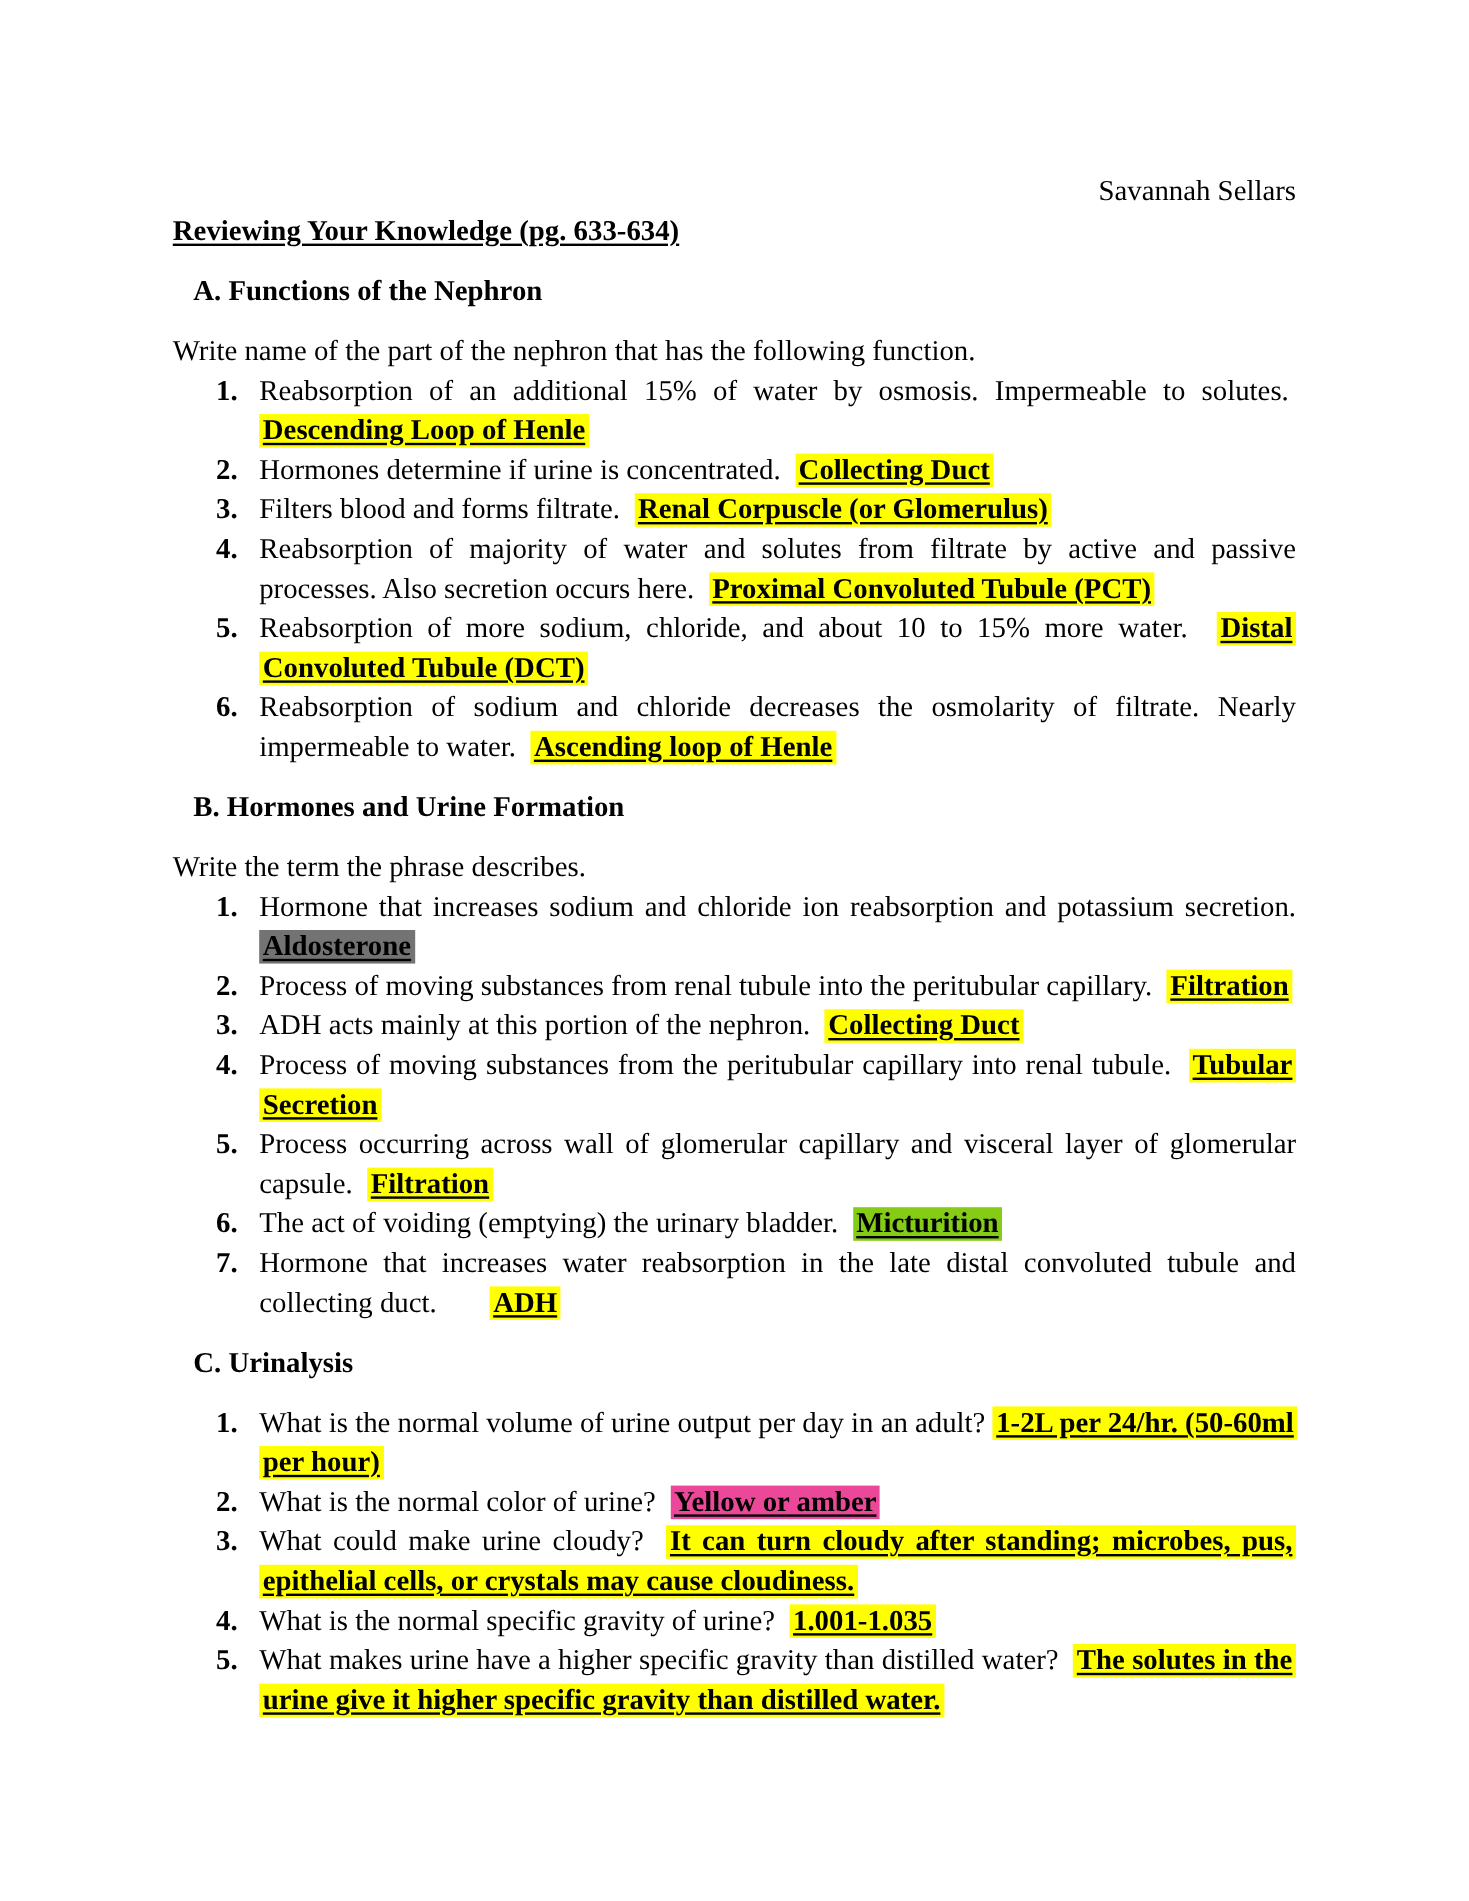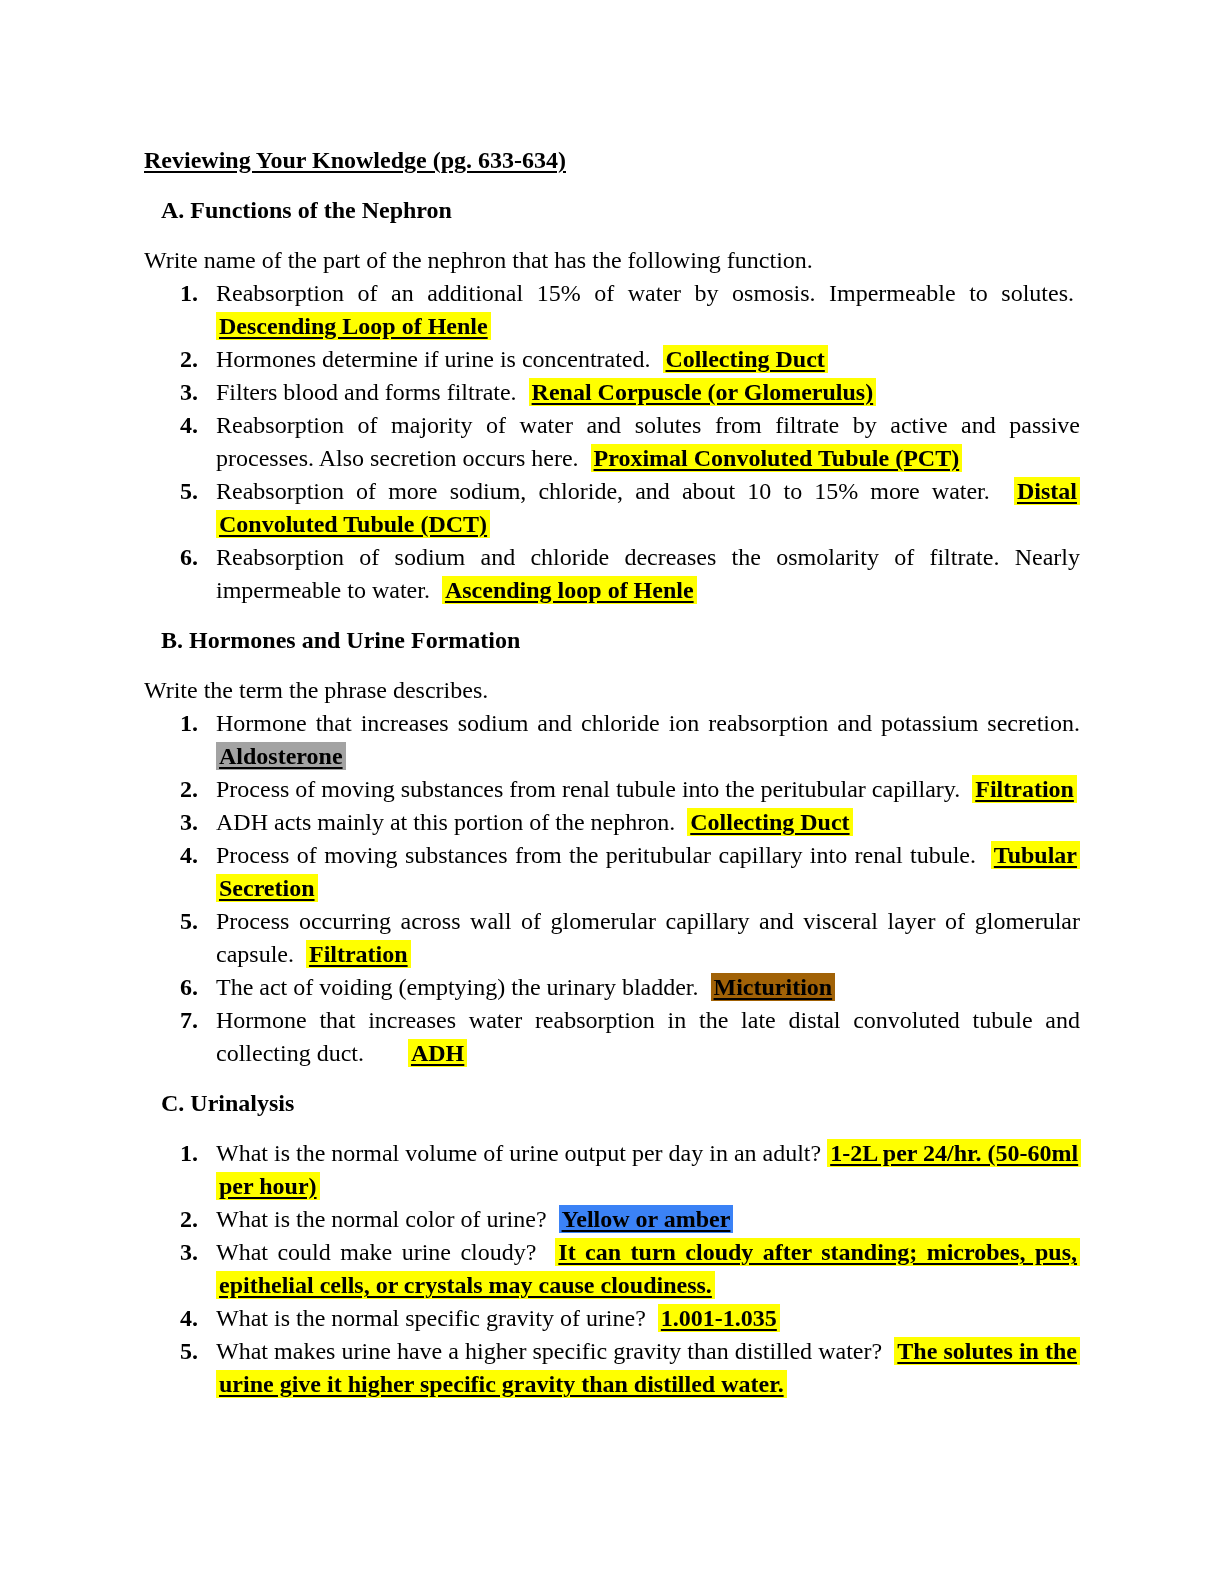--- a/index.html
+++ b/index.html
@@ -59,45 +59,46 @@
     text-underline-offset: 3px;
     padding: 1px 3px;
     -webkit-box-decoration-break: clone;
     box-decoration-break: clone;
   }
 </style>
 </head>
 <body>
 
 <div class="page" style="color: rgb(0, 0, 0);">
+  <div class="author">Savannah Sellars</div>
   <h2 class="h2">Reviewing Your Knowledge (pg. 633-634)</h2>
   <div id="sections">
       <section>
         <h3 class="h3">A. Functions of the Nephron</h3>
         <p class="intro">Write name of the part of the nephron that has the following function.</p>
         <div class="item"><span class="num">1.</span><span class="plain">Reabsorption of an additional 15% of water by osmosis. Impermeable to solutes.&nbsp; </span><span class="answer" style="background-color: rgb(255, 255, 0); text-decoration: underline;">Descending Loop of Henle</span></div>
         <div class="item"><span class="num">2.</span><span class="plain">Hormones determine if urine is concentrated.&nbsp; </span><span class="answer" style="background-color: rgb(255, 255, 0);">Collecting Duct</span></div>
         <div class="item"><span class="num">3.</span><span class="plain">Filters blood and forms filtrate.&nbsp; </span><span class="answer" style="background-color: rgb(255, 255, 0);">Renal Corpuscle (or Glomerulus)</span></div>
         <div class="item"><span class="num">4.</span><span class="plain">Reabsorption of majority of water and solutes from filtrate by active and passive processes. Also secretion occurs here.&nbsp; </span><span class="answer" style="background-color: rgb(255, 255, 0);">Proximal Convoluted Tubule (PCT)</span></div>
         <div class="item"><span class="num">5.</span><span class="plain">Reabsorption of more sodium, chloride, and about 10 to 15% more water.&nbsp; </span><span class="answer" style="background-color: rgb(255, 255, 0);">Distal Convoluted Tubule (DCT)</span></div>
         <div class="item"><span class="num">6.</span><span class="plain">Reabsorption of sodium and chloride decreases the osmolarity of filtrate. Nearly impermeable to water.&nbsp; </span><span class="answer" style="background-color: rgb(255, 255, 0);">Ascending loop of Henle</span></div>
       </section>
       <section>
         <h3 class="h3">B. Hormones and Urine Formation</h3>
         <p class="intro">Write the term the phrase describes.</p>
-        <div class="item"><span class="num">1.</span><span class="plain">Hormone that increases sodium and chloride ion reabsorption and potassium secretion. </span><span class="answer" style="background-color: #a3a3a3;">Aldosterone</span></div>
+        <div class="item"><span class="num">1.</span><span class="plain">Hormone that increases sodium and chloride ion reabsorption and potassium secretion. </span><span class="answer" style="background-color: #737373;">Aldosterone</span></div>
         <div class="item"><span class="num">2.</span><span class="plain">Process of moving substances from renal tubule into the peritubular capillary.&nbsp; </span><span class="answer" style="background-color: rgb(255, 255, 0);">Filtration</span></div>
         <div class="item"><span class="num">3.</span><span class="plain">ADH acts mainly at this portion of the nephron.&nbsp; </span><span class="answer" style="background-color: rgb(255, 255, 0);">Collecting Duct</span></div>
         <div class="item"><span class="num">4.</span><span class="plain">Process of moving substances from the peritubular capillary into renal tubule.&nbsp; </span><span class="answer" style="background-color: rgb(255, 255, 0);">Tubular Secretion</span></div>
         <div class="item"><span class="num">5.</span><span class="plain">Process occurring across wall of glomerular capillary and visceral layer of glomerular capsule.&nbsp; </span><span class="answer" style="background-color: rgb(255, 255, 0);">Filtration</span></div>
-        <div class="item"><span class="num">6.</span><span class="plain">The act of voiding (emptying) the urinary bladder.&nbsp; </span><span class="answer" style="background-color: #a16207; font-family: Liberation Serif, serif;">Micturition</span></div>
+        <div class="item"><span class="num">6.</span><span class="plain">The act of voiding (emptying) the urinary bladder.&nbsp; </span><span class="answer" style="background-color: #84cc16; font-family: Liberation Serif, serif;">Micturition</span></div>
         <div class="item"><span class="num">7.</span><span class="plain">Hormone that increases water reabsorption in the late distal convoluted tubule and collecting duct.&nbsp; </span><span class="answer" style="background-color: rgb(255, 255, 0); margin-left: 32px;">ADH</span></div>
       </section>
       <section>
         <h3 class="h3">C. Urinalysis</h3>
         <div class="item"><span class="num">1.</span><span class="plain">What is the normal volume of urine output per day in an adult? </span><span class="answer" style="background-color: rgb(255, 255, 0);">1-2L per 24/hr. (50-60ml per hour)</span></div>
-        <div class="item"><span class="num">2.</span><span class="plain">What is the normal color of urine?&nbsp; </span><span class="answer" style="background-color: #3b82f6;">Yellow or amber</span></div>
+        <div class="item"><span class="num">2.</span><span class="plain">What is the normal color of urine?&nbsp; </span><span class="answer" style="background-color: #ec4899;">Yellow or amber</span></div>
         <div class="item"><span class="num">3.</span><span class="plain">What could make urine cloudy?&nbsp; </span><span class="answer" style="background-color: rgb(255, 255, 0);">It can turn cloudy after standing; microbes, pus, epithelial cells, or crystals may cause cloudiness.</span></div>
         <div class="item"><span class="num">4.</span><span class="plain">What is the normal specific gravity of urine?&nbsp; </span><span class="answer" style="background-color: rgb(255, 255, 0);">1.001-1.035</span></div>
         <div class="item"><span class="num">5.</span><span class="plain">What makes urine have a higher specific gravity than distilled water?&nbsp; </span><span class="answer" style="background-color: rgb(255, 255, 0);">The solutes in the urine give it higher specific gravity than distilled water.</span></div>
       </section>
     </div>
 </div>
 
 </body></html>

